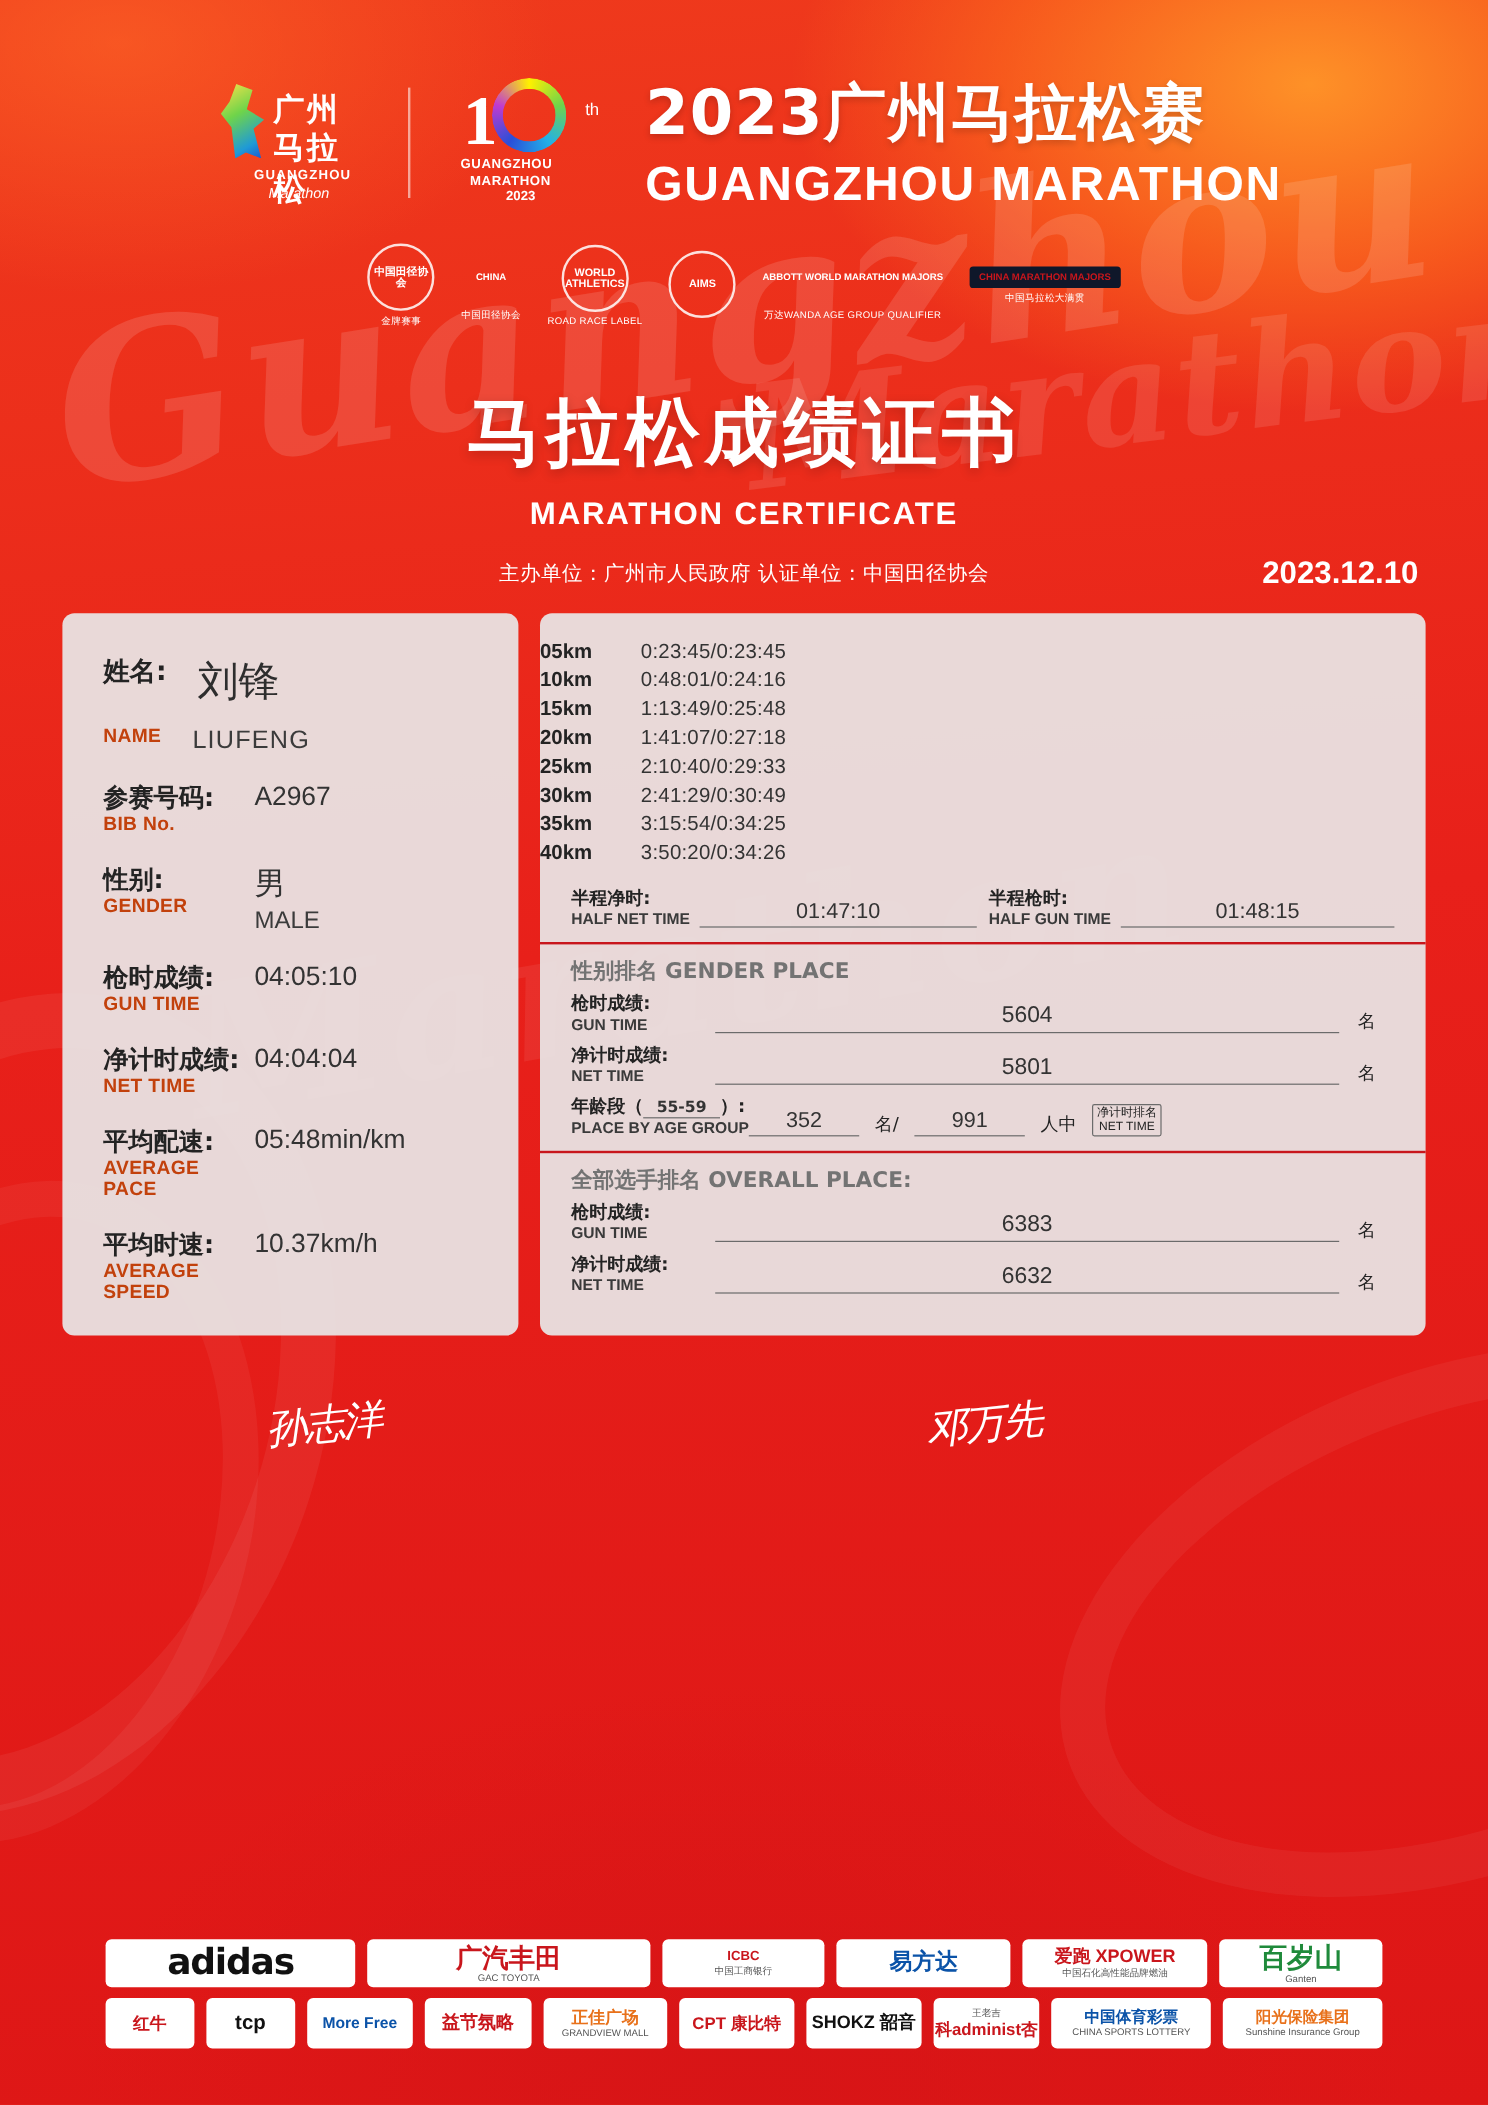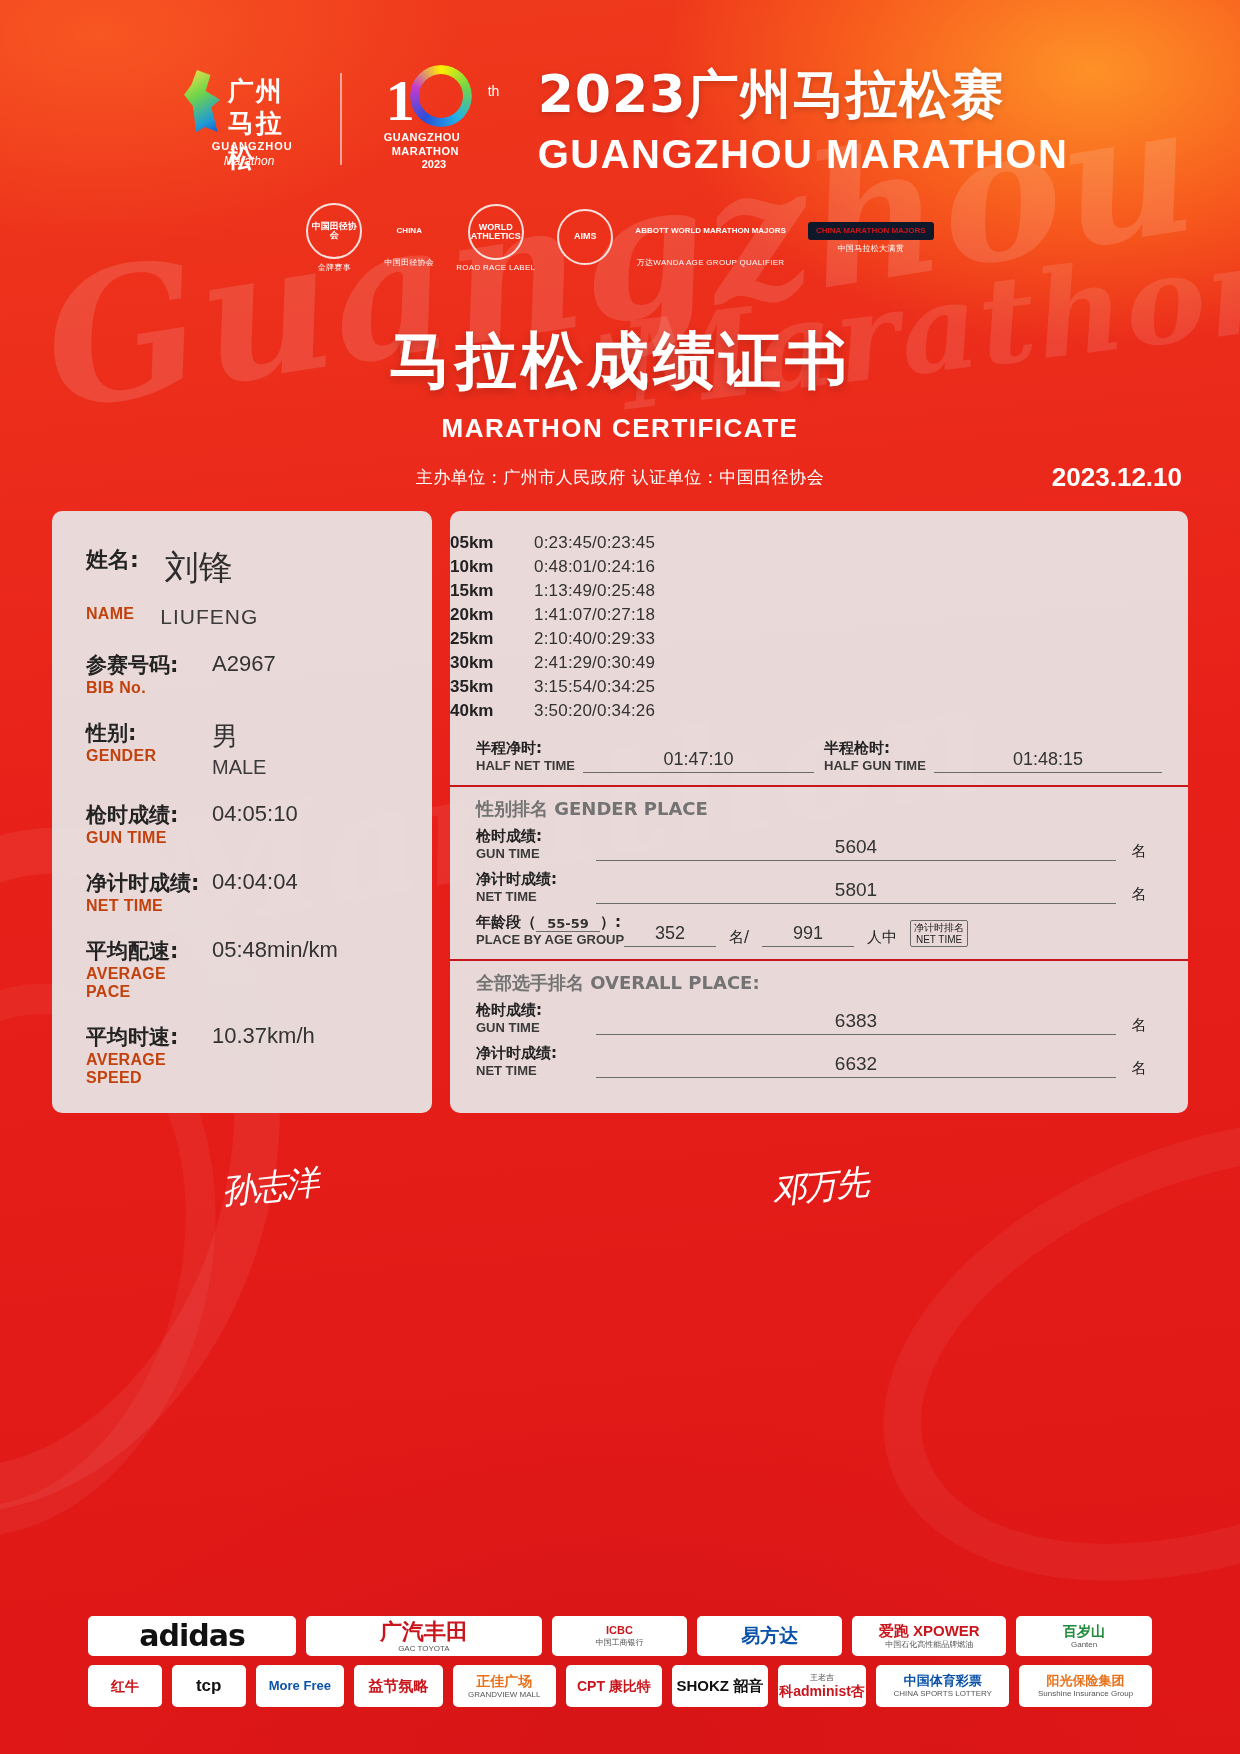--- a/index.html
+++ b/index.html
@@ -499,21 +499,21 @@
       <div class="sp-txt" style="font-size:19px;">易方达</div>
     </div>
     <div class="sp sp-r1" style="flex:1.7;">
       <div>
         <div class="sp-txt" style="font-size:15px;">爱跑 XPOWER</div>
         <div class="sp-sub">中国石化高性能品牌燃油</div>
       </div>
     </div>
     <div class="sp sp-r1 grn" style="flex:1.5;">
       <div>
-        <div class="sp-txt" style="font-size:14px;">百岁山</div>
+        <div class="sp-txt" style="font-size:23px;">百岁山</div>
         <div class="sp-sub">Ganten</div>
       </div>
     </div>
   </div>
   <div class="sp-row">
     <div class="sp sp-r2" style="flex:1;">
       <div class="sp-txt" style="font-size:14px;">红牛</div>
     </div>
     <div class="sp sp-r2 blk" style="flex:1;">
       <div class="sp-txt" style="font-size:17px;">tcp</div>

